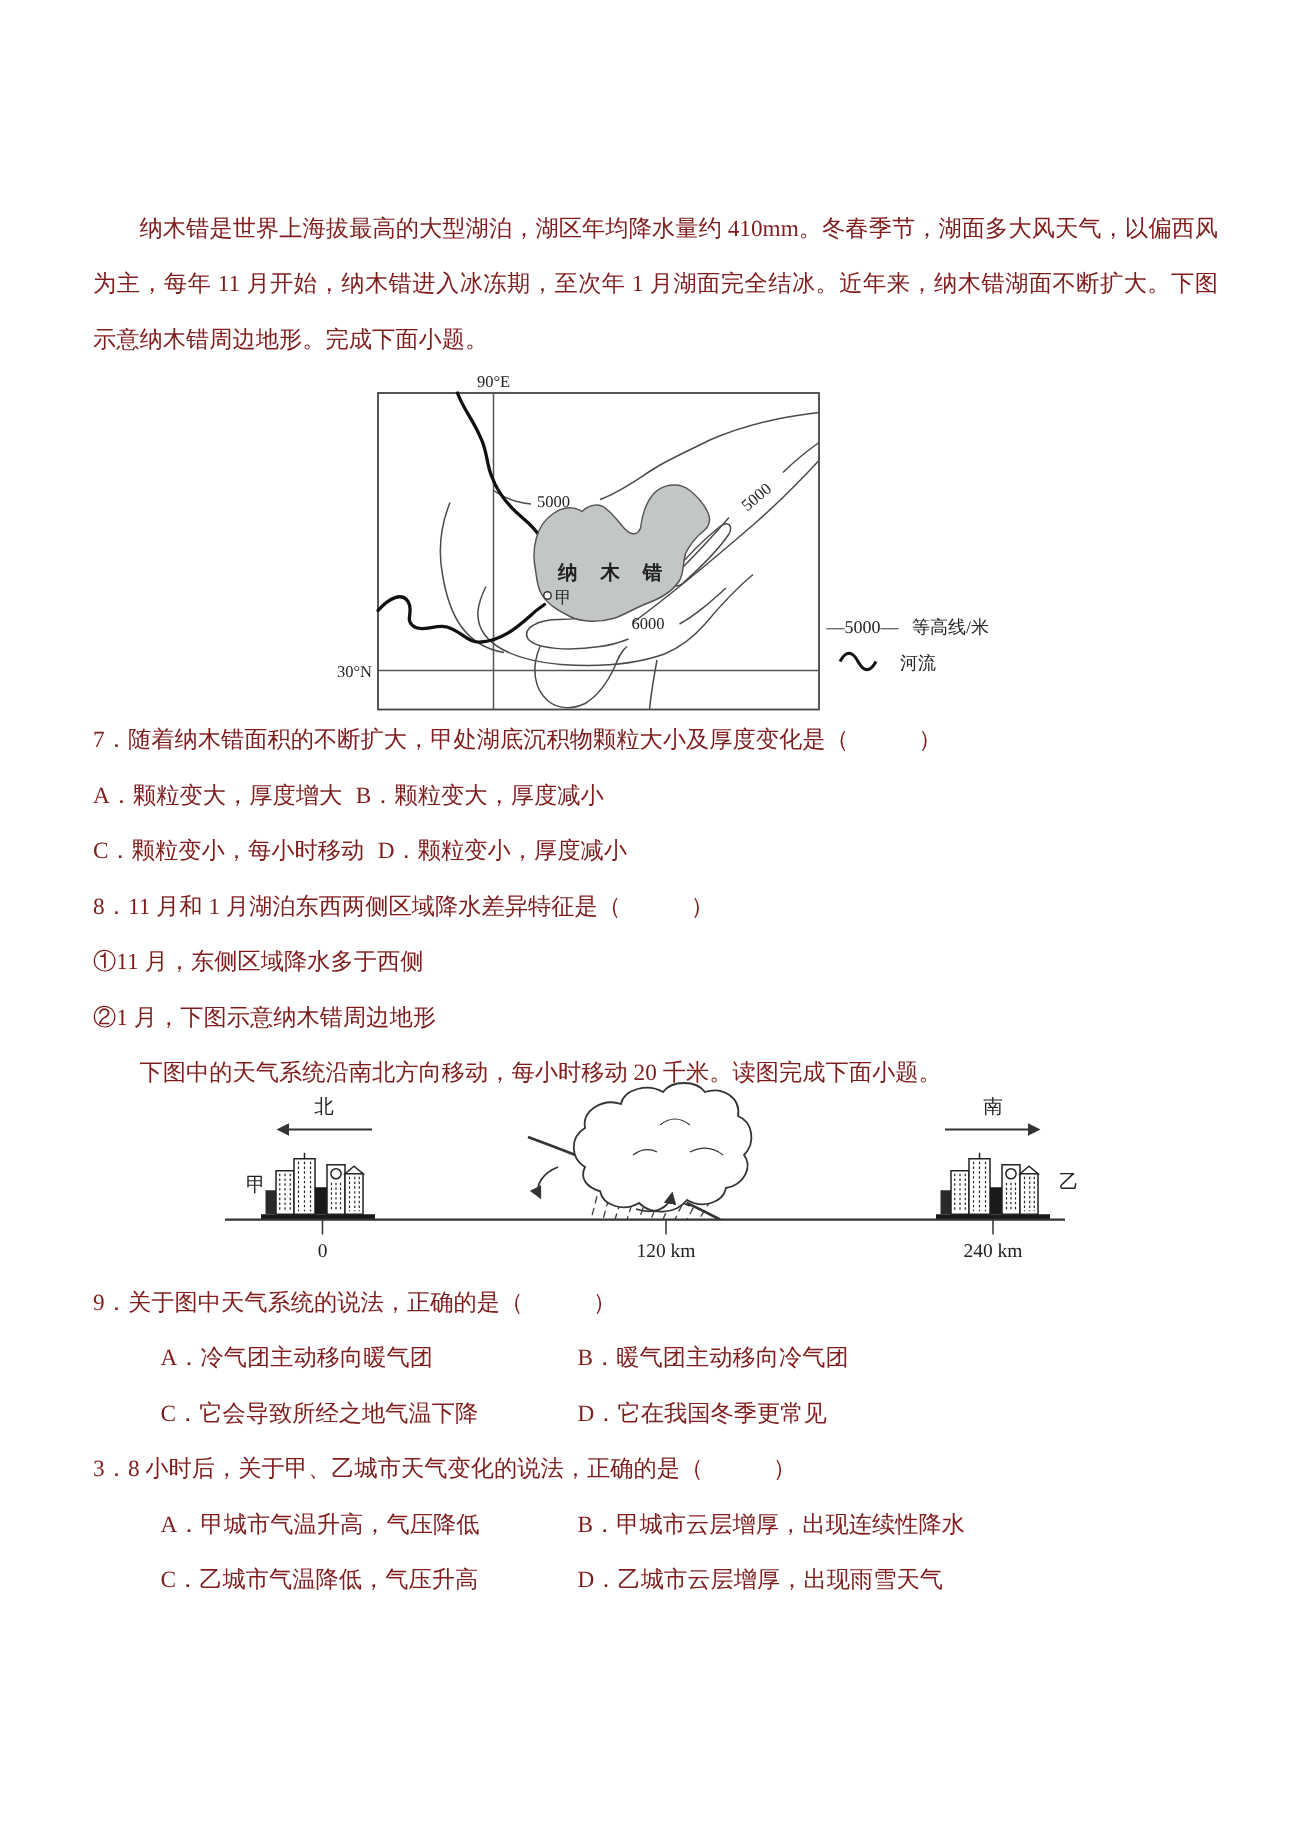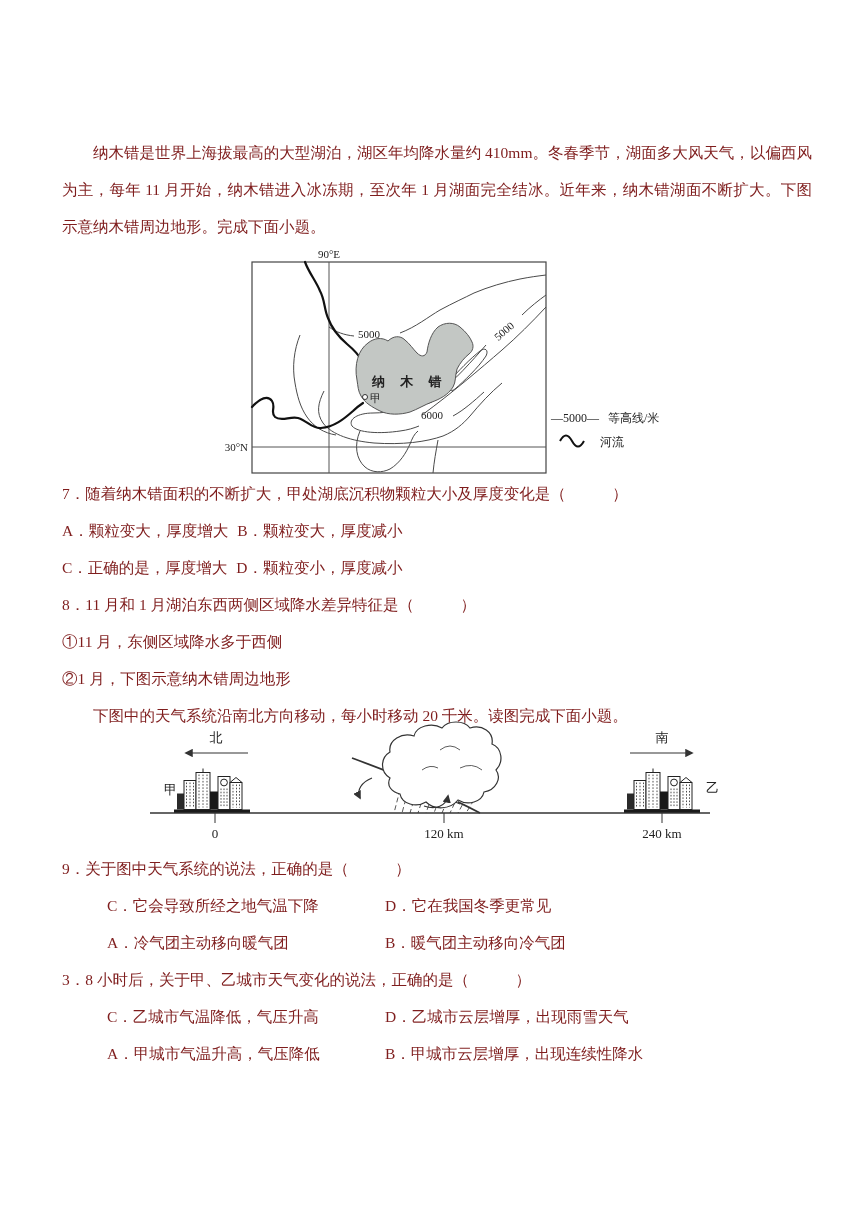--- a/index.html
+++ b/index.html
@@ -85,21 +85,21 @@
         <text class="legtext" x="398" y="177">等高线/米</text>
         <path d="M350,196 q6,-11 12,0 q6,11 12,0" fill="none" stroke="#111" stroke-width="2"></path>
         <text class="legtext" x="390" y="201">河流</text>
       </g>
     </svg>
   </figure>
 
   <section>
     <p class="q-line"><span>7．</span><span>随着纳木错面积的不断扩大，甲处湖底沉积物颗粒大小及厚度变化是（　　　）</span></p>
     <p class="q-line opt-pair"><span class="opt">A．颗粒变大，厚度增大</span><span class="opt">B．颗粒变大，厚度减小</span></p>
-    <p class="q-line opt-pair"><span class="opt">C．正确的是，厚度增大</span><span class="opt">D．颗粒变小，厚度减小</span></p>
+    <p class="q-line opt-pair"><span class="opt">C．颗粒变小，每小时移动</span><span class="opt">D．颗粒变小，厚度减小</span></p>
   </section>
 
   <section>
     <p class="q-line"><span>8．</span><span>11 月和 1 月湖泊东西两侧区域降水差异特征是（　　　）</span></p>
     <p class="q-line">①11 月，东侧区域降水多于西侧</p>
     <p class="q-line">②1 月，下图示意纳木错周边地形</p>
   </section>
 
   <p class="para">下图中的天气系统沿南北方向移动，每小时移动 20 千米。读图完成下面小题。</p>
 
@@ -183,23 +183,23 @@
         <line x1="522" y1="93" x2="522" y2="103"></line>
       </g>
       <text class="fig-label" x="75" y="118" text-anchor="middle">0</text>
       <text class="fig-label" x="304" y="118" text-anchor="middle">120 km</text>
       <text class="fig-label" x="522" y="118" text-anchor="middle">240 km</text>
     </svg>
   </figure>
 
   <section>
     <p class="q-line"><span>9．</span><span>关于图中天气系统的说法，正确的是（　　　）</span></p>
+    <p class="q-line two-col"><span class="col1">A．冷气团主动移向暖气团</span><span>B．暖气团主动移向冷气团</span></p>
     <p class="q-line two-col"><span class="col1">C．它会导致所经之地气温下降</span><span>D．它在我国冬季更常见</span></p>
-    <p class="q-line two-col"><span class="col1">A．冷气团主动移向暖气团</span><span>B．暖气团主动移向冷气团</span></p>
   </section>
 
   <section>
     <p class="q-line"><span>3．</span><span>8 小时后，关于甲、乙城市天气变化的说法，正确的是（　　　）</span></p>
+    <p class="q-line two-col"><span class="col1">A．甲城市气温升高，气压降低</span><span>B．甲城市云层增厚，出现连续性降水</span></p>
     <p class="q-line two-col"><span class="col1">C．乙城市气温降低，气压升高</span><span>D．乙城市云层增厚，出现雨雪天气</span></p>
-    <p class="q-line two-col"><span class="col1">A．甲城市气温升高，气压降低</span><span>B．甲城市云层增厚，出现连续性降水</span></p>
   </section>
 
 </div>
 
 </body></html>

